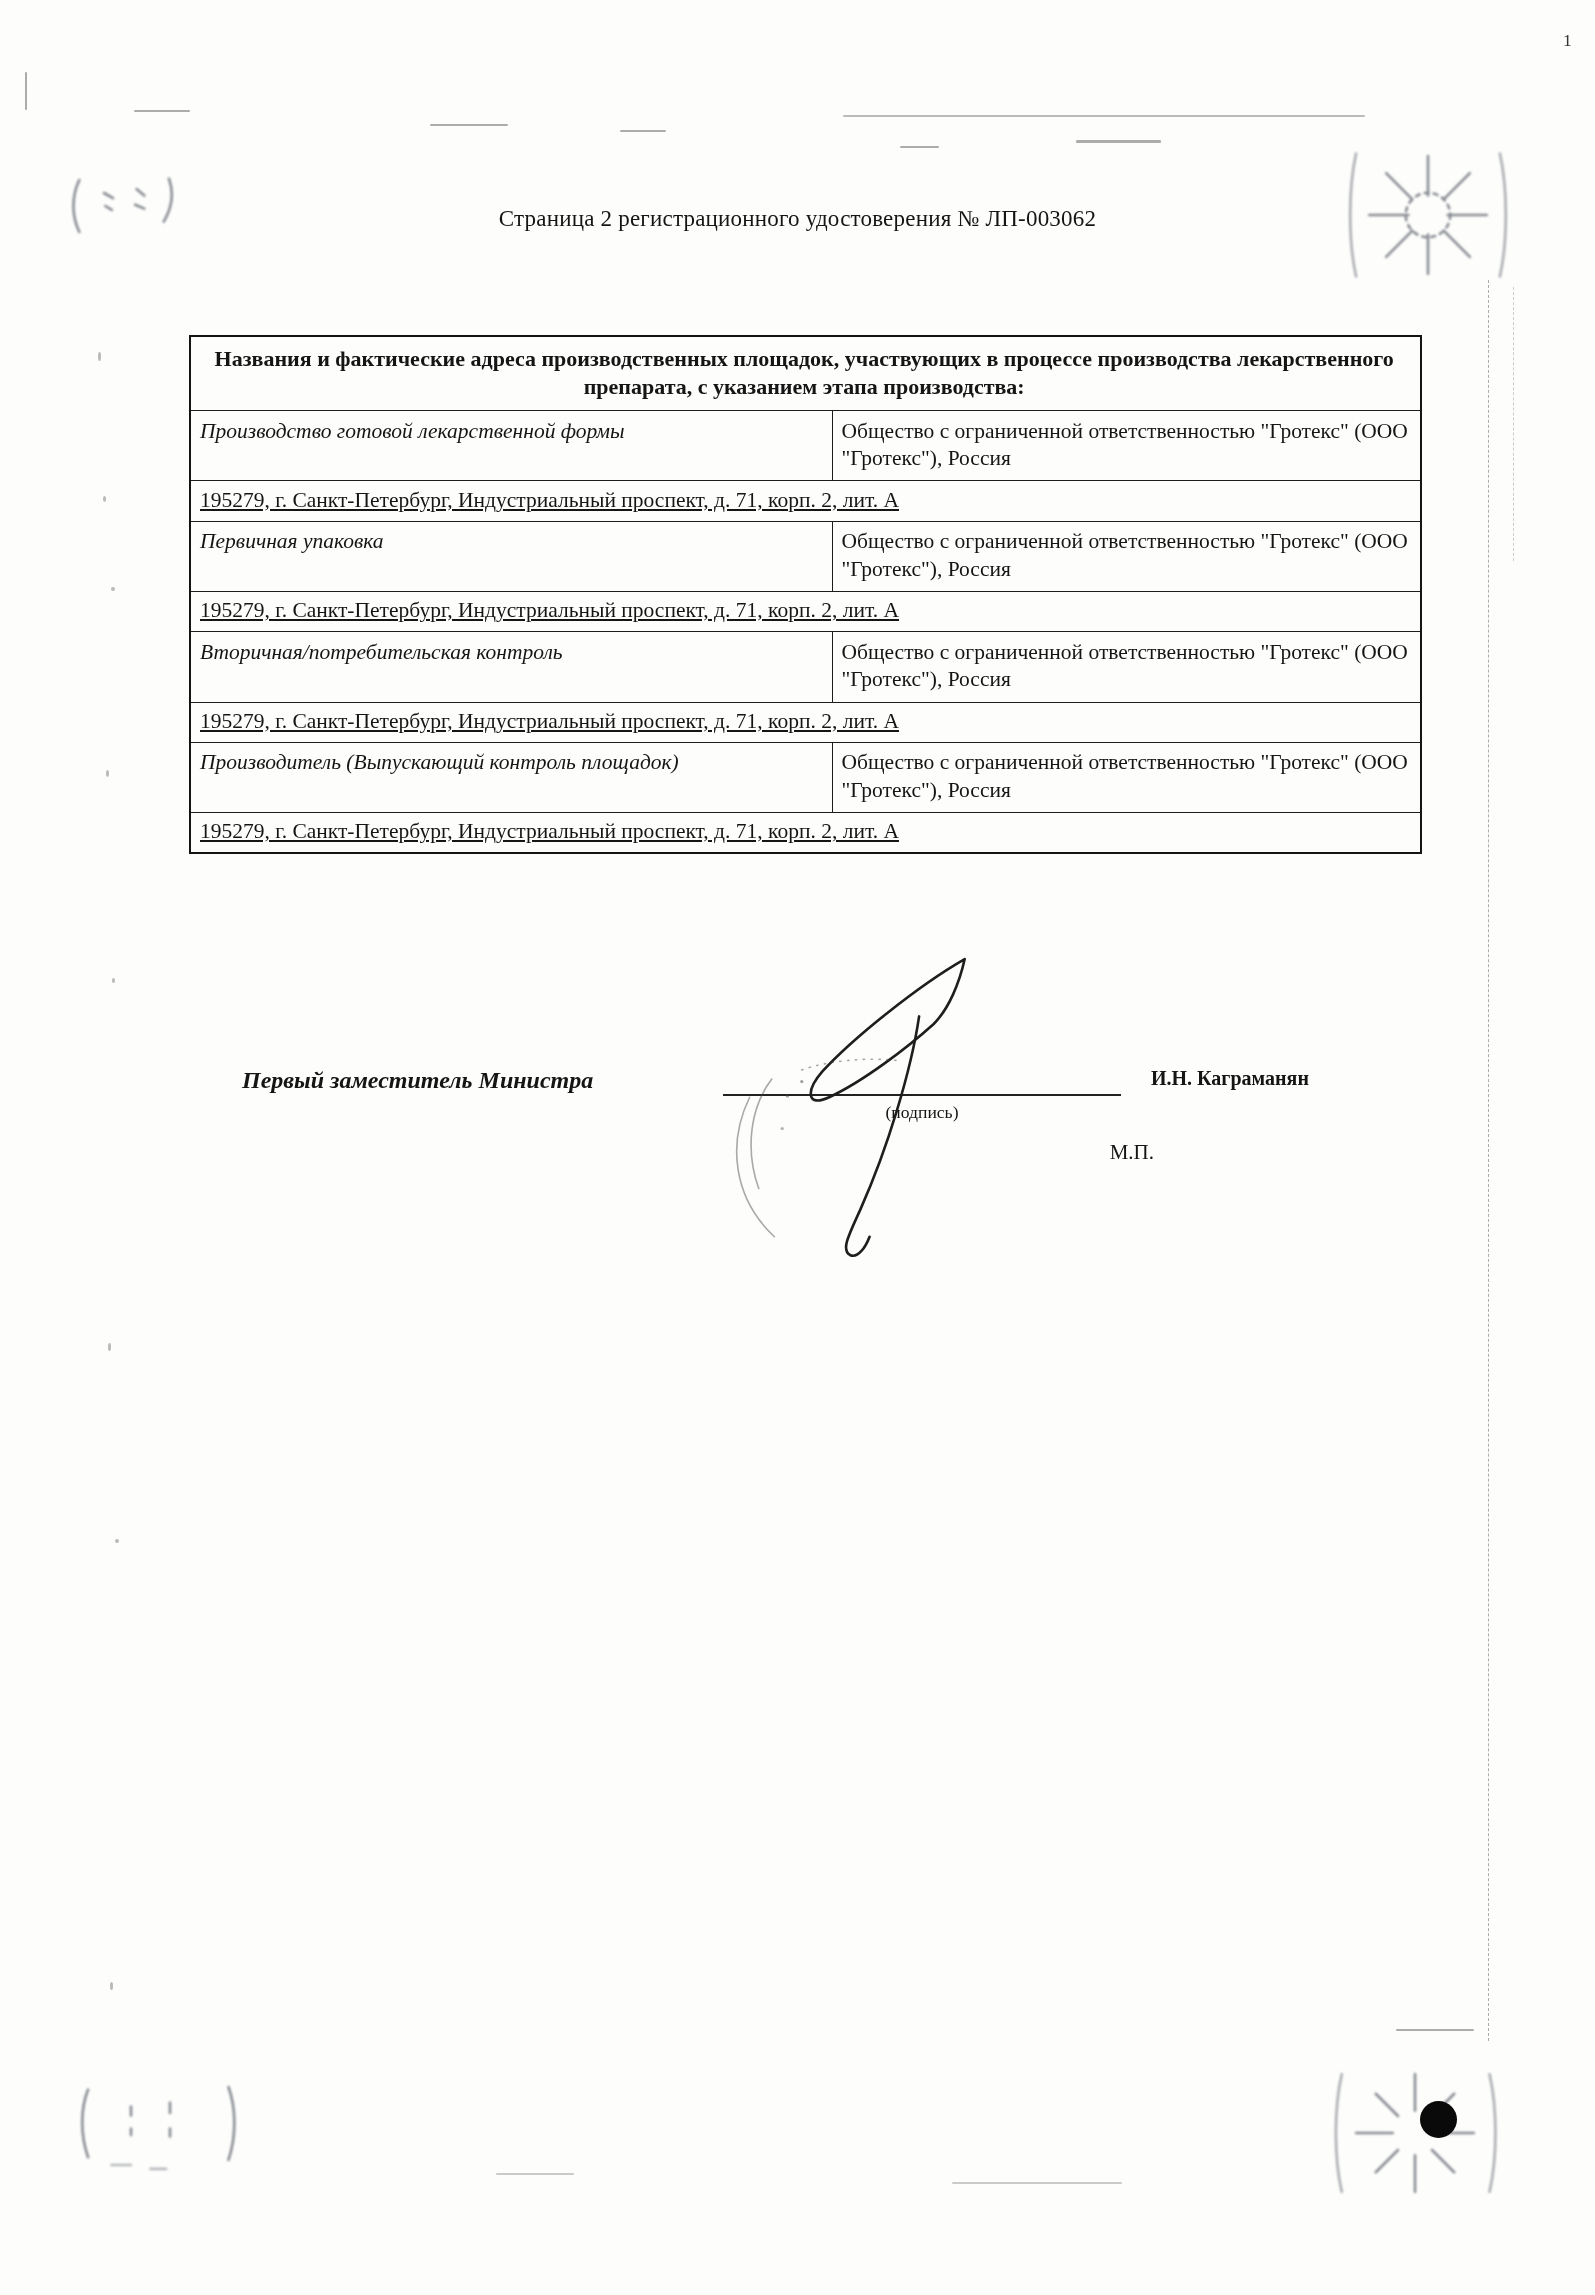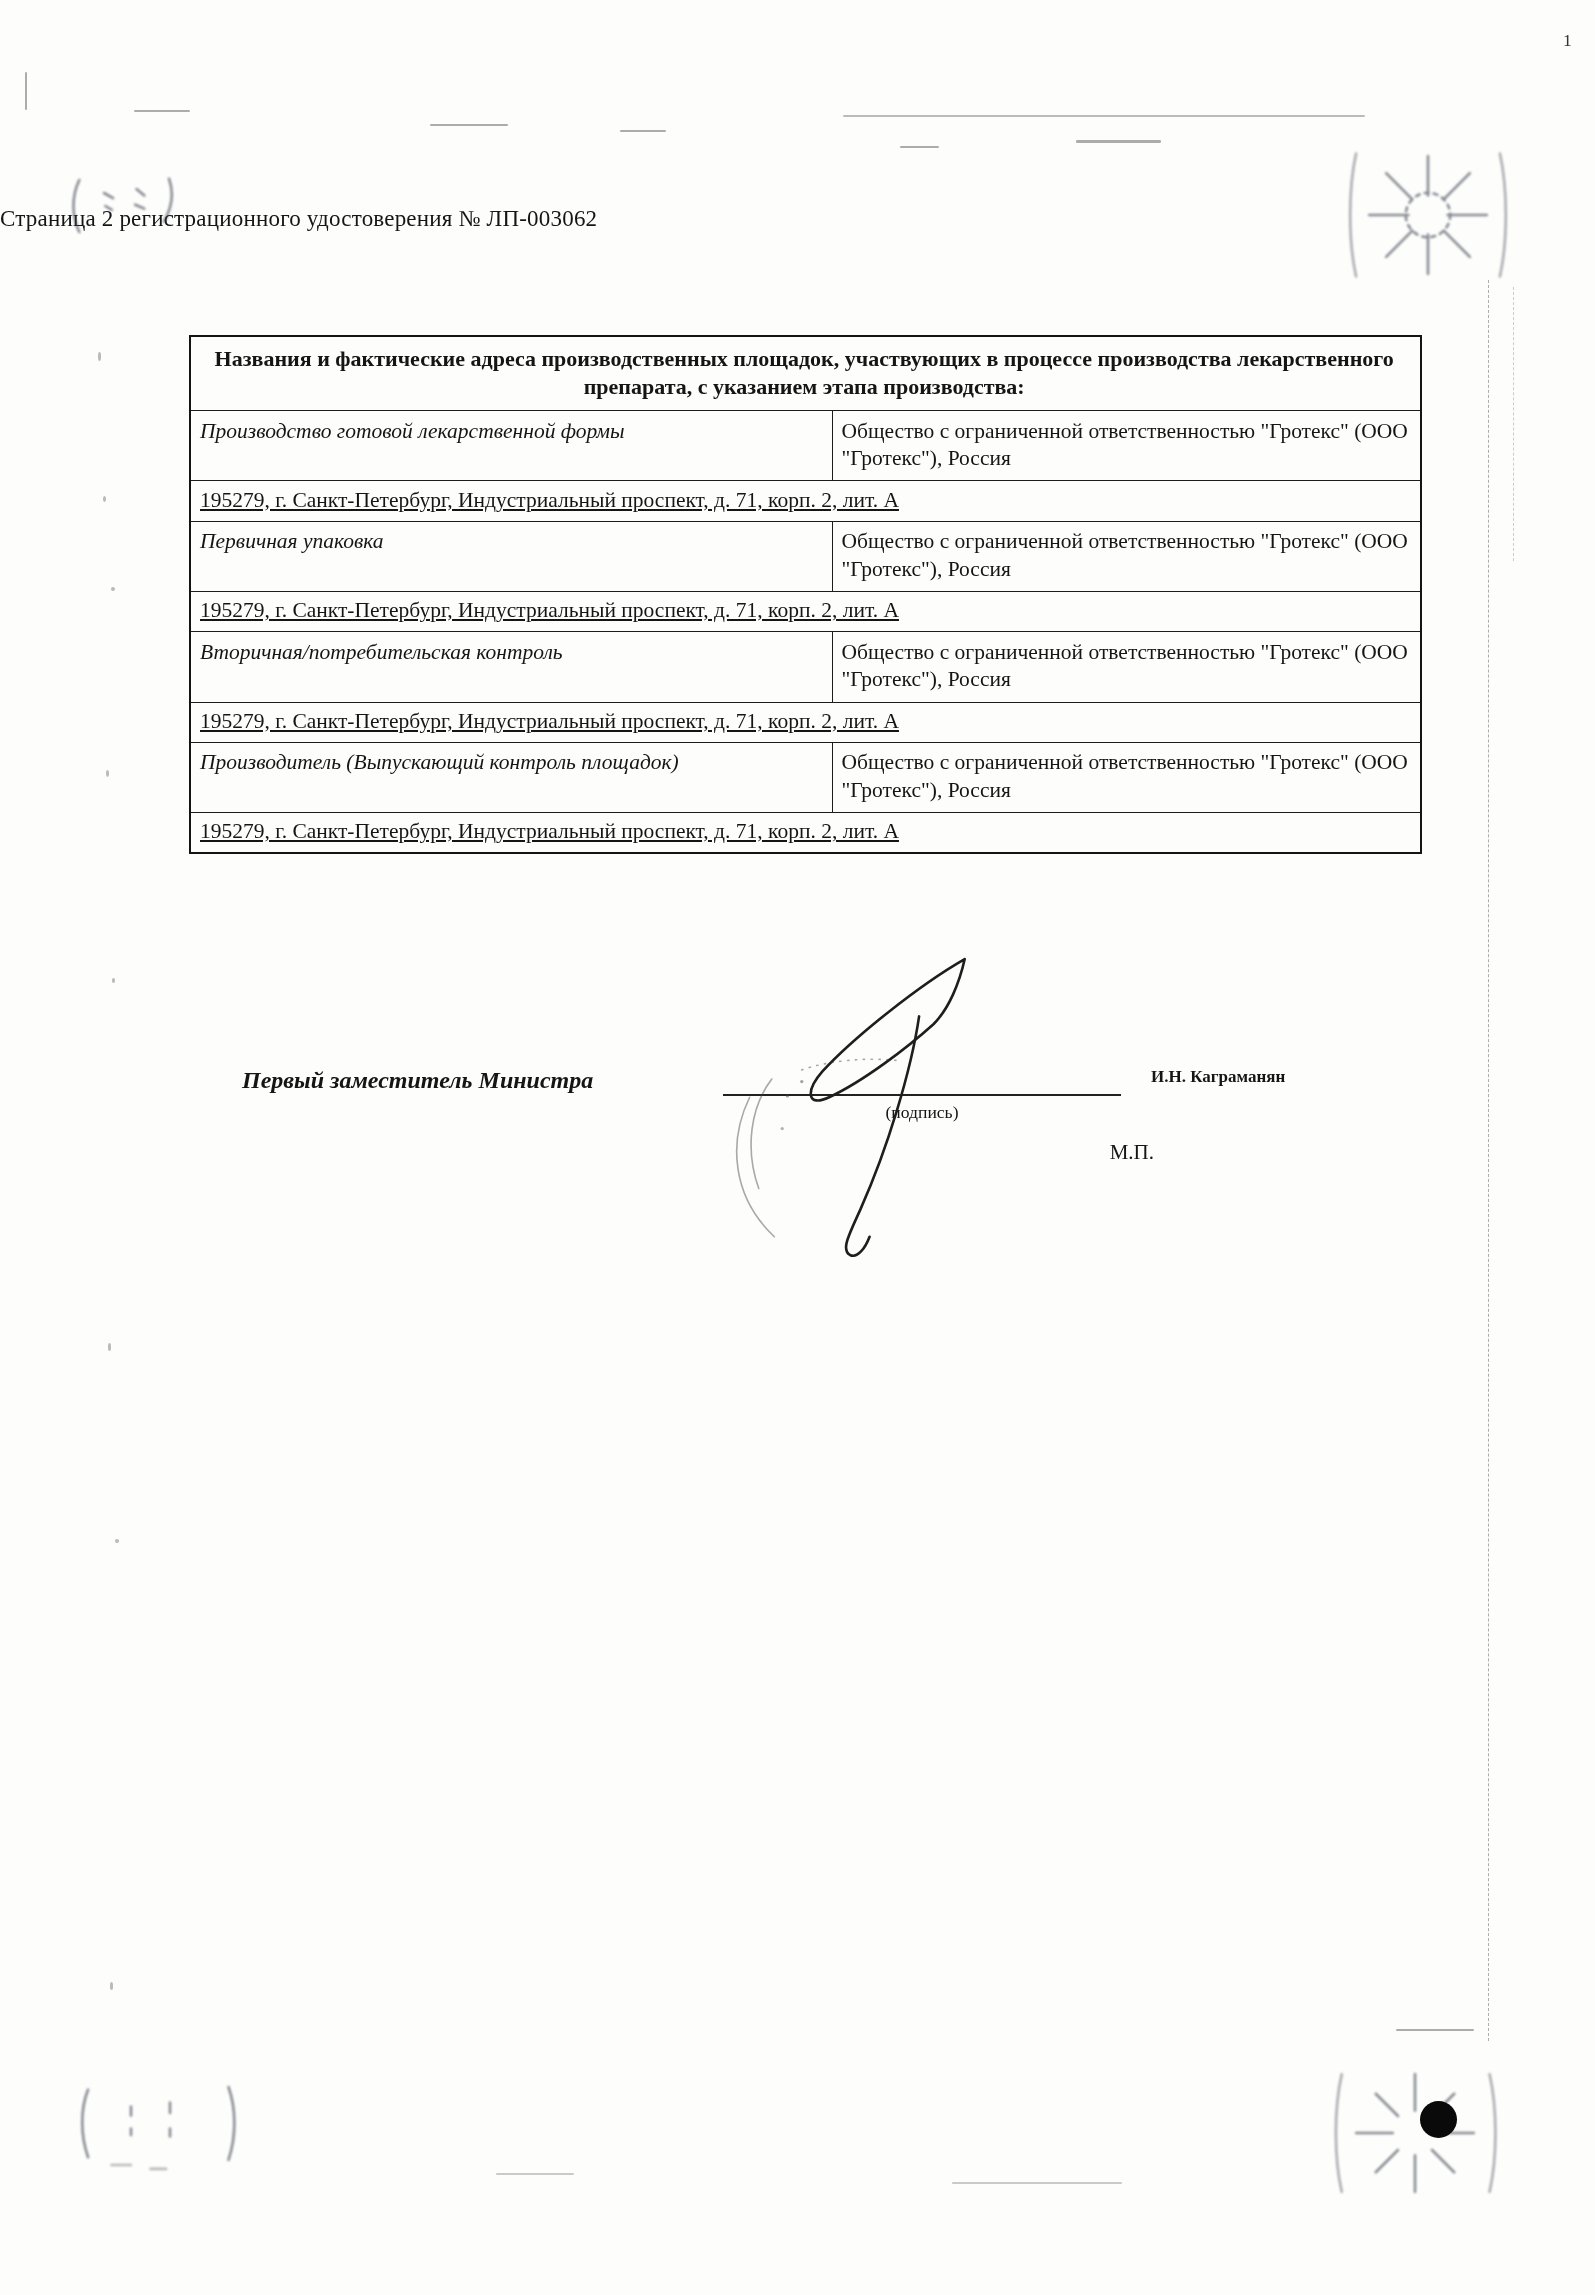--- a/index.html
+++ b/index.html
@@ -12,20 +12,21 @@
     color:#151515;
     overflow:hidden;
   }
   
   .page-number{
     position:absolute;top:30px;left:1563px;
     font-size:17.6px;color:#333;
   }
   .doc-header{
     position:absolute;top:206px;left:0;right:0;
+    text-align:center;
     font-size:23px;letter-spacing:0.2px;
   }
   
   .reg-table{
     position:absolute;top:335px;left:189px;
     width:1231px;
     border-collapse:collapse;
     table-layout:fixed;
     font-size:21.5px;line-height:1.28;
   }
@@ -55,21 +56,21 @@
   .sig-caption{
     position:absolute;top:1102px;left:723px;width:398px;
     text-align:center;font-size:17.6px;
   }
   .sig-seal{
     position:absolute;top:1140px;left:756px;width:398px;
     text-align:right;font-size:21px;
   }
   .sig-name{
     position:absolute;top:1067px;left:1151px;
-    font-size:17px;font-weight:bold;
+    font-size:20px;font-weight:bold;
   }
   .sig-svg{position:absolute;top:933px;left:704px;}
   
   .artifact{position:absolute;background:#6a6a6a;opacity:.55;border-radius:1.3px;}
   .dashed-v{
     position:absolute;width:0;
     border-left:1.6px dashed rgba(40,40,40,.38);
   }
   .stamp{position:absolute;filter:blur(0.9px);opacity:.6;}
   .black-dot{

